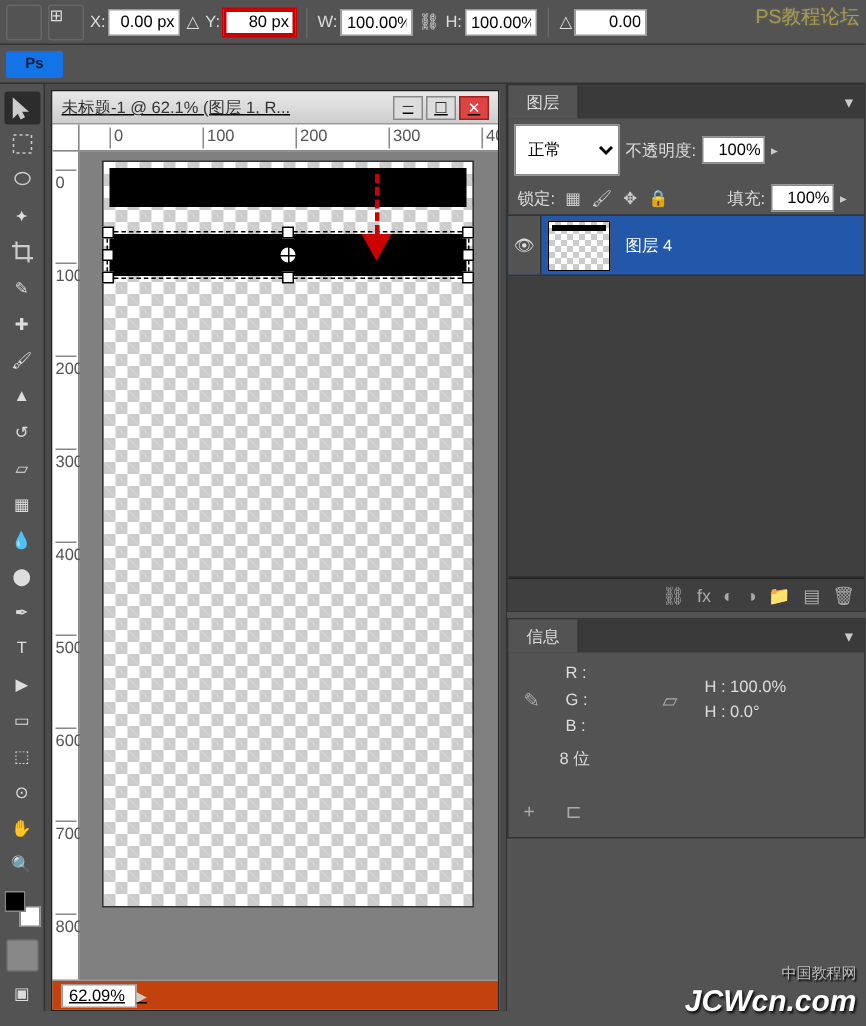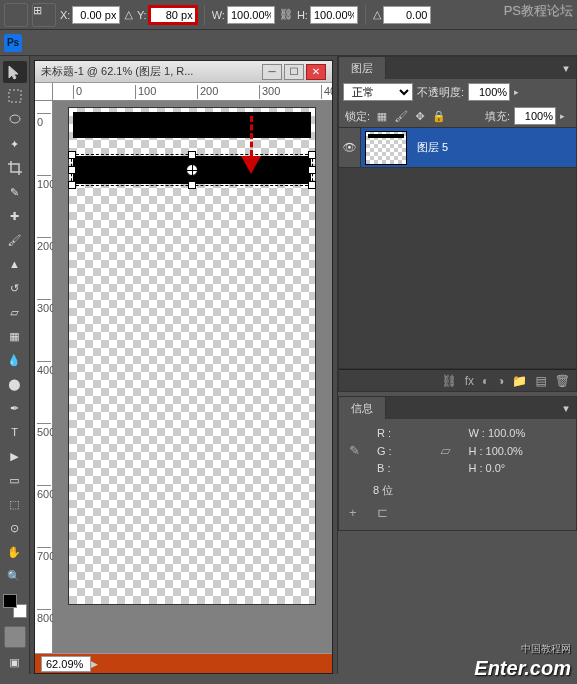--- a/index.html
+++ b/index.html
@@ -6,31 +6,31 @@
 body { background: #535353; width: 577px; height: 684px; position: relative; overflow: hidden; }
 .options-bar { height: 30px; background: #535353; border-bottom: 1px solid #333; display: flex; align-items: center; padding: 0 4px; gap: 4px; color: #ddd; }
 .opt-icon { width: 24px; height: 24px; background: #535353; border: 1px solid #666; border-radius: 2px; }
 .opt-group { display: flex; align-items: center; gap: 2px; }
 .opt-label { color: #ddd; }
 .opt-input { width: 48px; height: 18px; background: #fff; color: #000; border: 1px solid #999; padding: 1px 3px; text-align: right; }
 .highlight-input { border: 2px solid #c00; outline: 1px solid #c00; padding: 0 2px; }
 .sep { width: 1px; height: 20px; background: #666; margin: 0 3px; }
 .link-icon { width: 14px; height: 14px; display: inline-block; }
 .menubar { height: 26px; background: #535353; border-bottom: 1px solid #333; display: flex; align-items: center; }
-.ps-logo { width: 18px; height: 18px; margin: 0 4px; background: #1473e6; border-radius: 2px; display:flex; align-items:center; justify-content:center; color:#001e36; font-weight:bold; font-size:10px; }
+.ps-logo { width: 38px; height: 18px; margin: 0 4px; background: #1473e6; border-radius: 2px; display:flex; align-items:center; justify-content:center; color:#001e36; font-weight:bold; font-size:10px; }
 .main-area { display: flex; height: 618px; }
 .toolbar { width: 30px; background: #535353; border-right: 1px solid #333; display: flex; flex-direction: column; padding-top: 4px; }
 .tool { width: 24px; height: 22px; margin: 1px auto; display: flex; align-items: center; justify-content: center; color: #ddd; cursor: pointer; border-radius:2px; }
 .tool.active { background: #2c2c2c; }
 .tool svg { width: 16px; height: 16px; fill: #ccc; stroke: #ccc; }
 .fgbg { width: 24px; height: 24px; margin: 6px auto; position: relative; }
 .fg-sw { width: 14px; height: 14px; background: #000; border: 1px solid #888; position: absolute; top: 0; left: 0; }
 .bg-sw { width: 14px; height: 14px; background: #fff; border: 1px solid #888; position: absolute; bottom: 0; right: 0; }
 .qm-icon { width:22px; height:22px; margin: 2px auto; border:1px solid #666; background:#888; border-radius:2px; }
-.workspace { flex: 1; background: #4a4a4a; position: relative; display:flex; flex-direction:column; }
+.workspace { flex: 1; background: #4a4a4a; position: relative; display:flex; flex-direction:column;text-decoration:underline; }
 .doc-window { position:relative; margin:4px 4px 0 4px; background:#e6e6e6; border:1px solid #222; display:flex; flex-direction:column; flex:1; }
 .doc-titlebar { height: 22px; background: linear-gradient(#e9e9e9,#cdcdcd); border-bottom: 1px solid #999; display: flex; align-items: center; padding: 0 6px; color: #333; }
 .doc-title-text { font-size: 11px; }
 .win-btns { margin-left: auto; display: flex; gap: 2px; }
 .win-btn { width: 20px; height: 16px; background: #ddd; border: 1px solid #888; display:flex; align-items:center; justify-content:center; font-size:10px; }
 .win-btn.close { background: #e04343; color:#fff; border-color:#a02020; }
 .rulers-area { flex:1; display:flex; position:relative; background:#808080; }
 .ruler-corner { width:18px; height:18px; background:#fff; border-right:1px solid #888; border-bottom:1px solid #888; position:absolute; top:0; left:0; z-index:2;}
 .ruler-h { position:absolute; top:0; left:18px; right:0; height:18px; background:#fff; border-bottom:1px solid #888; font-size:8px; color:#555; overflow:hidden; }
 .ruler-h span{ position:absolute; top:2px; border-left:1px solid #888; padding-left:2px; height:14px; }
@@ -55,42 +55,42 @@
 .anno-arrow .dotted{ width:3px; height:40px; border-left:3px dashed #c00; margin:0 auto;}
 .anno-arrow .head{width:0;height:0;border-left:10px solid transparent;border-right:10px solid transparent;border-top:18px solid #c00;margin:0 auto;}
 .status-bar { height:20px; background:#c2410c; border-top:1px solid #999; display:flex; align-items:center; padding:0 6px; color:#333; }
 .zoom-input { width:50px; background:#fff; border:1px solid #999; padding:1px 4px; }
 .right-panels { width:240px; background:#535353; border-left:1px solid #333; display:flex; flex-direction:column; }
 .panel { background:#535353; border:1px solid #333; margin-bottom:4px; }
 .panel-tab-row { height:22px; background:#3a3a3a; display:flex; align-items:center; }
 .panel-tab { padding:2px 12px; background:#535353; color:#ddd; height:22px; display:flex; align-items:center; border-right:1px solid #333; }
 .panel-menu { margin-left:auto; width:20px; color:#ccc; text-align:center; }
 .layers-opts { padding:4px; display:flex; align-items:center; gap:4px; color:#ddd; flex-wrap:wrap; }
-.select { background:#fff; color:#000; border:1px solid #888; padding:1px 4px; height:18px; width:70px; }
+.select { background:#fff; color:#000; border:1px solid #888; padding:1px 4px; height:34px; width:70px; }
 .pct-input { width:42px; background:#fff; border:1px solid #888; padding:0 2px; text-align:right; height:18px; }
 .lock-row { padding:2px 6px; display:flex; align-items:center; gap:4px; color:#ddd; }
 .lock-icons span { width:16px; height:16px; display:inline-flex; align-items:center; justify-content:center; color:#ccc; }
 .layers-list { background:#3f3f3f; min-height:242px; border-top:1px solid #333; border-bottom:1px solid #333; }
 .layer-row { display:flex; align-items:center; height:40px; background:#2257a9; border-bottom:1px solid #333; }
 .vis-toggle { width:22px; height:100%; background:#535353; display:flex; align-items:center; justify-content:center; border-right:1px solid #333; color:#ddd; }
 .layer-thumb { width:42px; height:34px; margin:0 4px; background:#fff; border:1px solid #000; 
   background-image: linear-gradient(45deg,#ccc 25%,transparent 25%,transparent 75%,#ccc 75%),linear-gradient(45deg,#ccc 25%,#fff 25%,#fff 75%,#ccc 75%);
   background-size:8px 8px; background-position:0 0,4px 4px; position:relative;}
 .layer-thumb:after{content:'';position:absolute;left:2px;right:2px;top:2px;height:4px;background:#000;}
 .layer-name { color:#fff; margin-left:6px; }
 .panel-footer { height:22px; background:#3f3f3f; display:flex; align-items:center; justify-content:flex-end; gap:8px; padding:0 6px; color:#aaa; border-top:1px solid #222; }
 .panel-footer span{ font-size:12px; }
 .info-body { padding:6px 10px; color:#ddd; line-height:1.6; }
 .info-grid { display:grid; grid-template-columns: 20px auto 20px auto; gap:2px 8px; align-items:center; }
 .info-icon { color:#aaa; font-size:13px; }
 .info-lbl { color:#ddd; }
 .info-val { color:#ddd; }
 .info-highlight { border:1px solid #c00; padding:0 3px; margin-left:-3px; }
 .info-hint { margin-top:8px; font-size:10px; color:#ddd; line-height:1.4; }
-.watermark1 { position:absolute; top:2px; right:4px; color:#ffffff; font-size:13px; text-shadow:0 0 2px #888; opacity:.5; z-index:50;}
+.watermark1 { position:absolute; top:2px; right:4px; color:#fde047; font-size:13px; text-shadow:0 0 2px #888; opacity:.5; z-index:50;}
 .watermark2 { position:absolute; bottom:4px; right:6px; color:#fff; font-size:20px; font-weight:bold; font-style:italic; text-shadow:1px 1px 2px #000; z-index:50;}
 .watermark3 { position:absolute; bottom:28px; right:6px; color:#bbb; font-size:10px; text-shadow:1px 1px 1px #000; z-index:50;}
 .small-arrow{ width:10px; font-size:9px; color:#ccc; }
 </style>
 </head>
 <body>
 
 <div class="watermark1">PS教程论坛</div>
 
 <div class="options-bar">
@@ -256,21 +256,21 @@
           <span>🔒</span>
         </span>
         <span style="margin-left:auto">填充:</span>
         <input class="pct-input" value="100%" style="">
         <span class="small-arrow">▸</span>
       </div>
       <div class="layers-list">
         <div class="layer-row">
           <div class="vis-toggle">👁</div>
           <div class="layer-thumb"></div>
-          <span class="layer-name">图层 5</span>
+          <span class="layer-name">图层 4</span>
         </div>
       </div>
       <div class="panel-footer">
         <span>⛓</span>
         <span>fx</span>
         <span>◐</span>
         <span>◑</span>
         <span>📁</span>
         <span>▤</span>
         <span>🗑</span>
@@ -285,29 +285,28 @@
       <div class="info-body">
         <div class="info-grid">
           <span class="info-icon">✎</span>
           <div>
             <div class="info-lbl">R :</div>
             <div class="info-lbl">G :</div>
             <div class="info-lbl">B :</div>
           </div>
           <span class="info-icon">▱</span>
           <div>
-            <div><span class="info-lbl">W :</span> <span class="info-val">100.0%</span></div>
             <div><span class="info-lbl">H :</span> <span class="info-val">100.0%</span></div>
             <div><span class="info-lbl">H :</span> <span class="info-val">0.0°</span></div>
           </div>
         </div>
-        <div style="margin:4px 0 4px 24px">8 位</div>
+        <div style="margin:4px 0 16px 24px">8 位</div>
         <div class="info-grid">
           <span class="info-icon">+</span>
           <span class="info-icon">⊏</span>
         </div>
       </div>
     </div>
   </div>
 </div>
 
 <div class="watermark3">中国教程网</div>
-<div class="watermark2">Enter.com</div>
+<div class="watermark2">JCWcn.com</div>
 
 </body></html>

